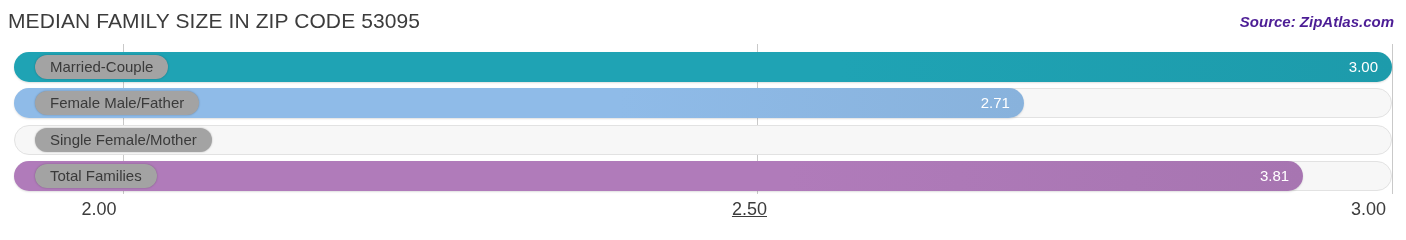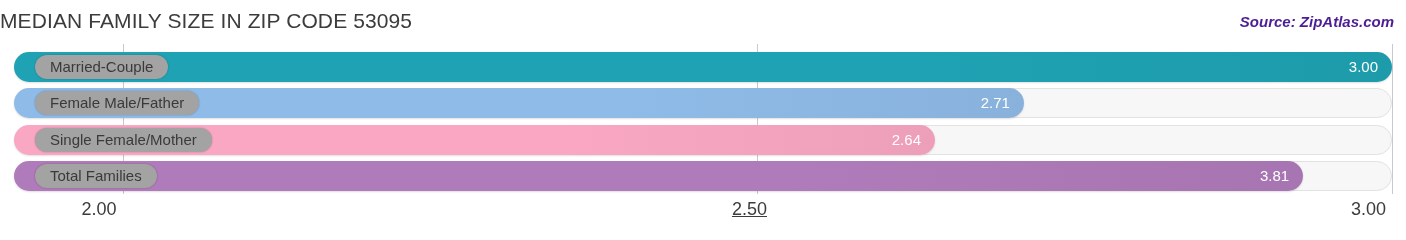--- a/index.html
+++ b/index.html
@@ -25,21 +25,21 @@
   
   .header {
     position: absolute;
     left: 0;
     top: 0;
     width: 1406px;
     height: 44px;
   }
   .chart-title {
     position: absolute;
-    left: 0;
+    left: 8px;
     top: 9px;
     font-size: 21px;
     font-weight: 400;
     color: #3c3c3c;
     letter-spacing: 0.1px;
     white-space: nowrap;
   }
   .chart-source {
     position: absolute;
     right: 12px;
@@ -172,23 +172,20 @@
         </div>
         <div class="row" style="top: 44px;">
           <div class="track"></div>
           <div class="bar" title="Single Male/Father: 2.71" style="width: 1009.86px; background: linear-gradient(90deg, rgb(143, 187, 232) 0%, rgb(143, 187, 232) 60%, rgb(136, 178, 220) 100%);">
             <span class="bar-value">2.71</span>
           </div>
           <div class="label-pill">Female Male/Father</div>
         </div>
         <div class="row" style="top: 81px;">
           <div class="track"></div>
-          <div class="bar" title="Single Female/Mother: 2.64" style="width: 920.994px; background: linear-gradient(90deg, rgb(249, 167, 195) 0%, rgb(249, 167, 195) 60%, rgb(237, 159, 185) 100%);">
-            <span class="bar-value">2.64</span>
-          </div>
           <div class="label-pill">Single Female/Mother</div>
         </div>
         <div class="row" style="top: 117px;">
           <div class="track"></div>
           <div class="bar" title="Total Families: 2.93" style="width: 1289.14px; background: linear-gradient(90deg, rgb(176, 123, 186) 0%, rgb(176, 123, 186) 60%, rgb(167, 117, 177) 100%);">
             <span class="bar-value">3.81</span>
           </div>
           <div class="label-pill">Total Families</div>
         </div>
       </div>

